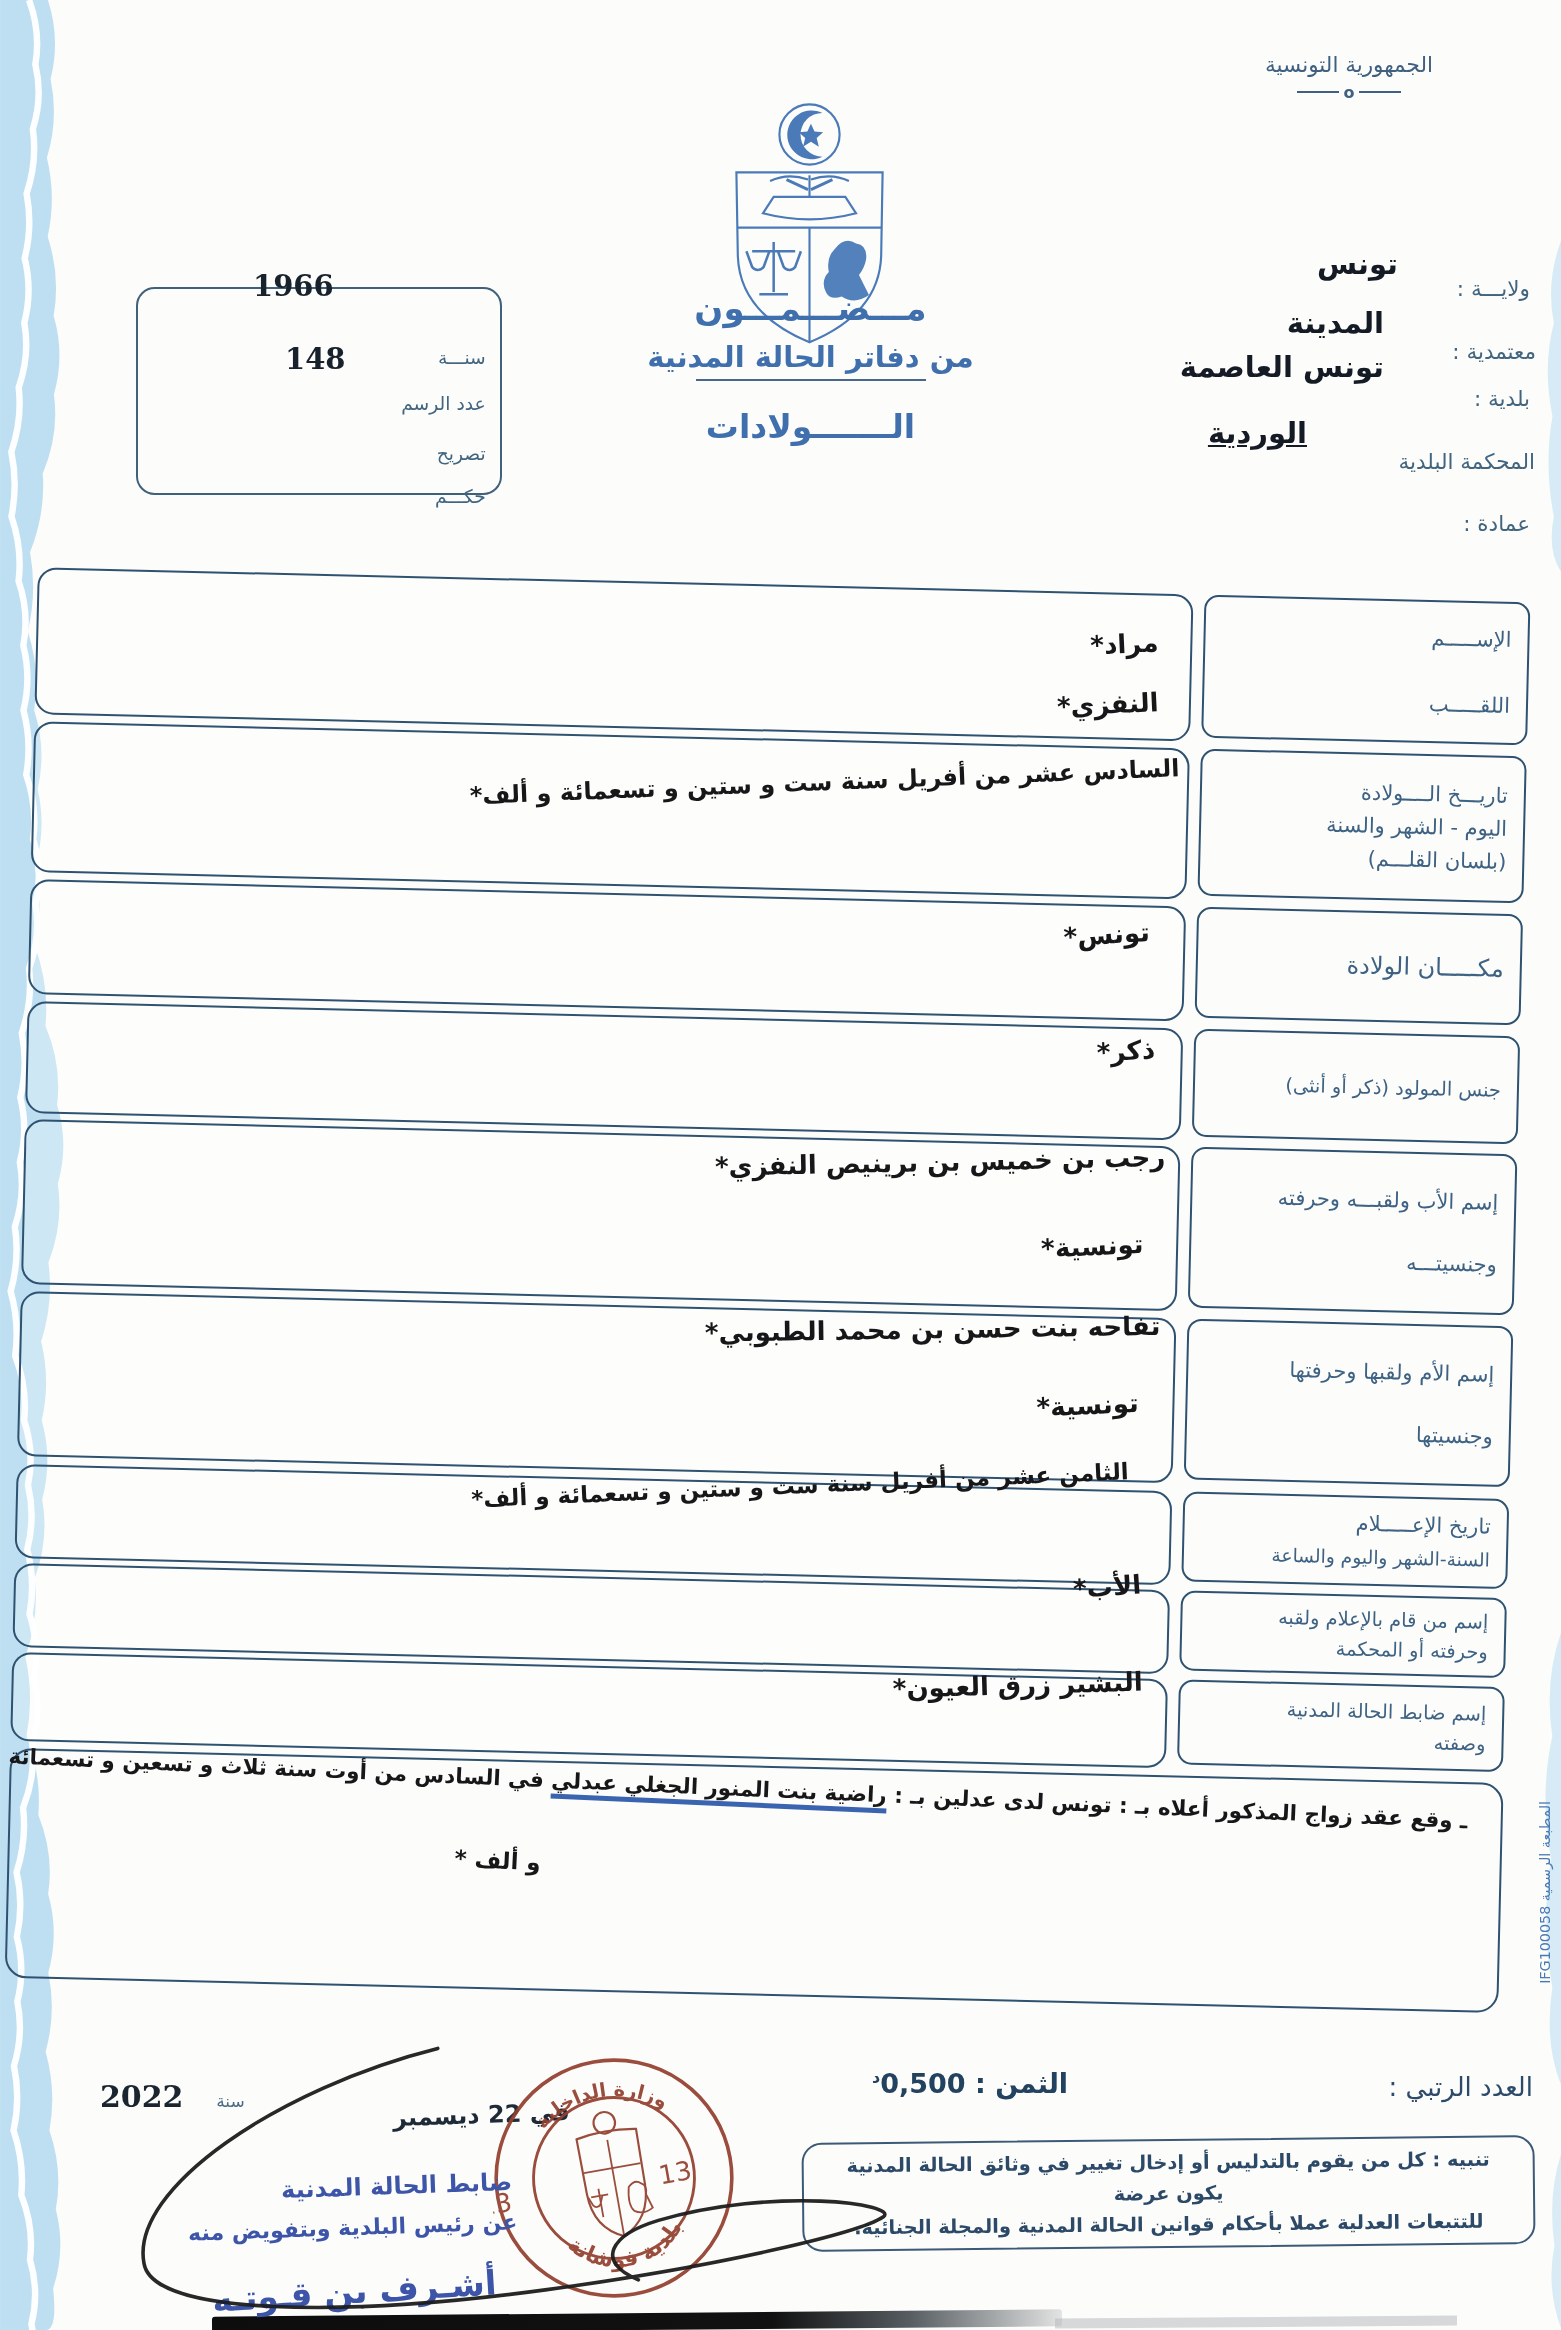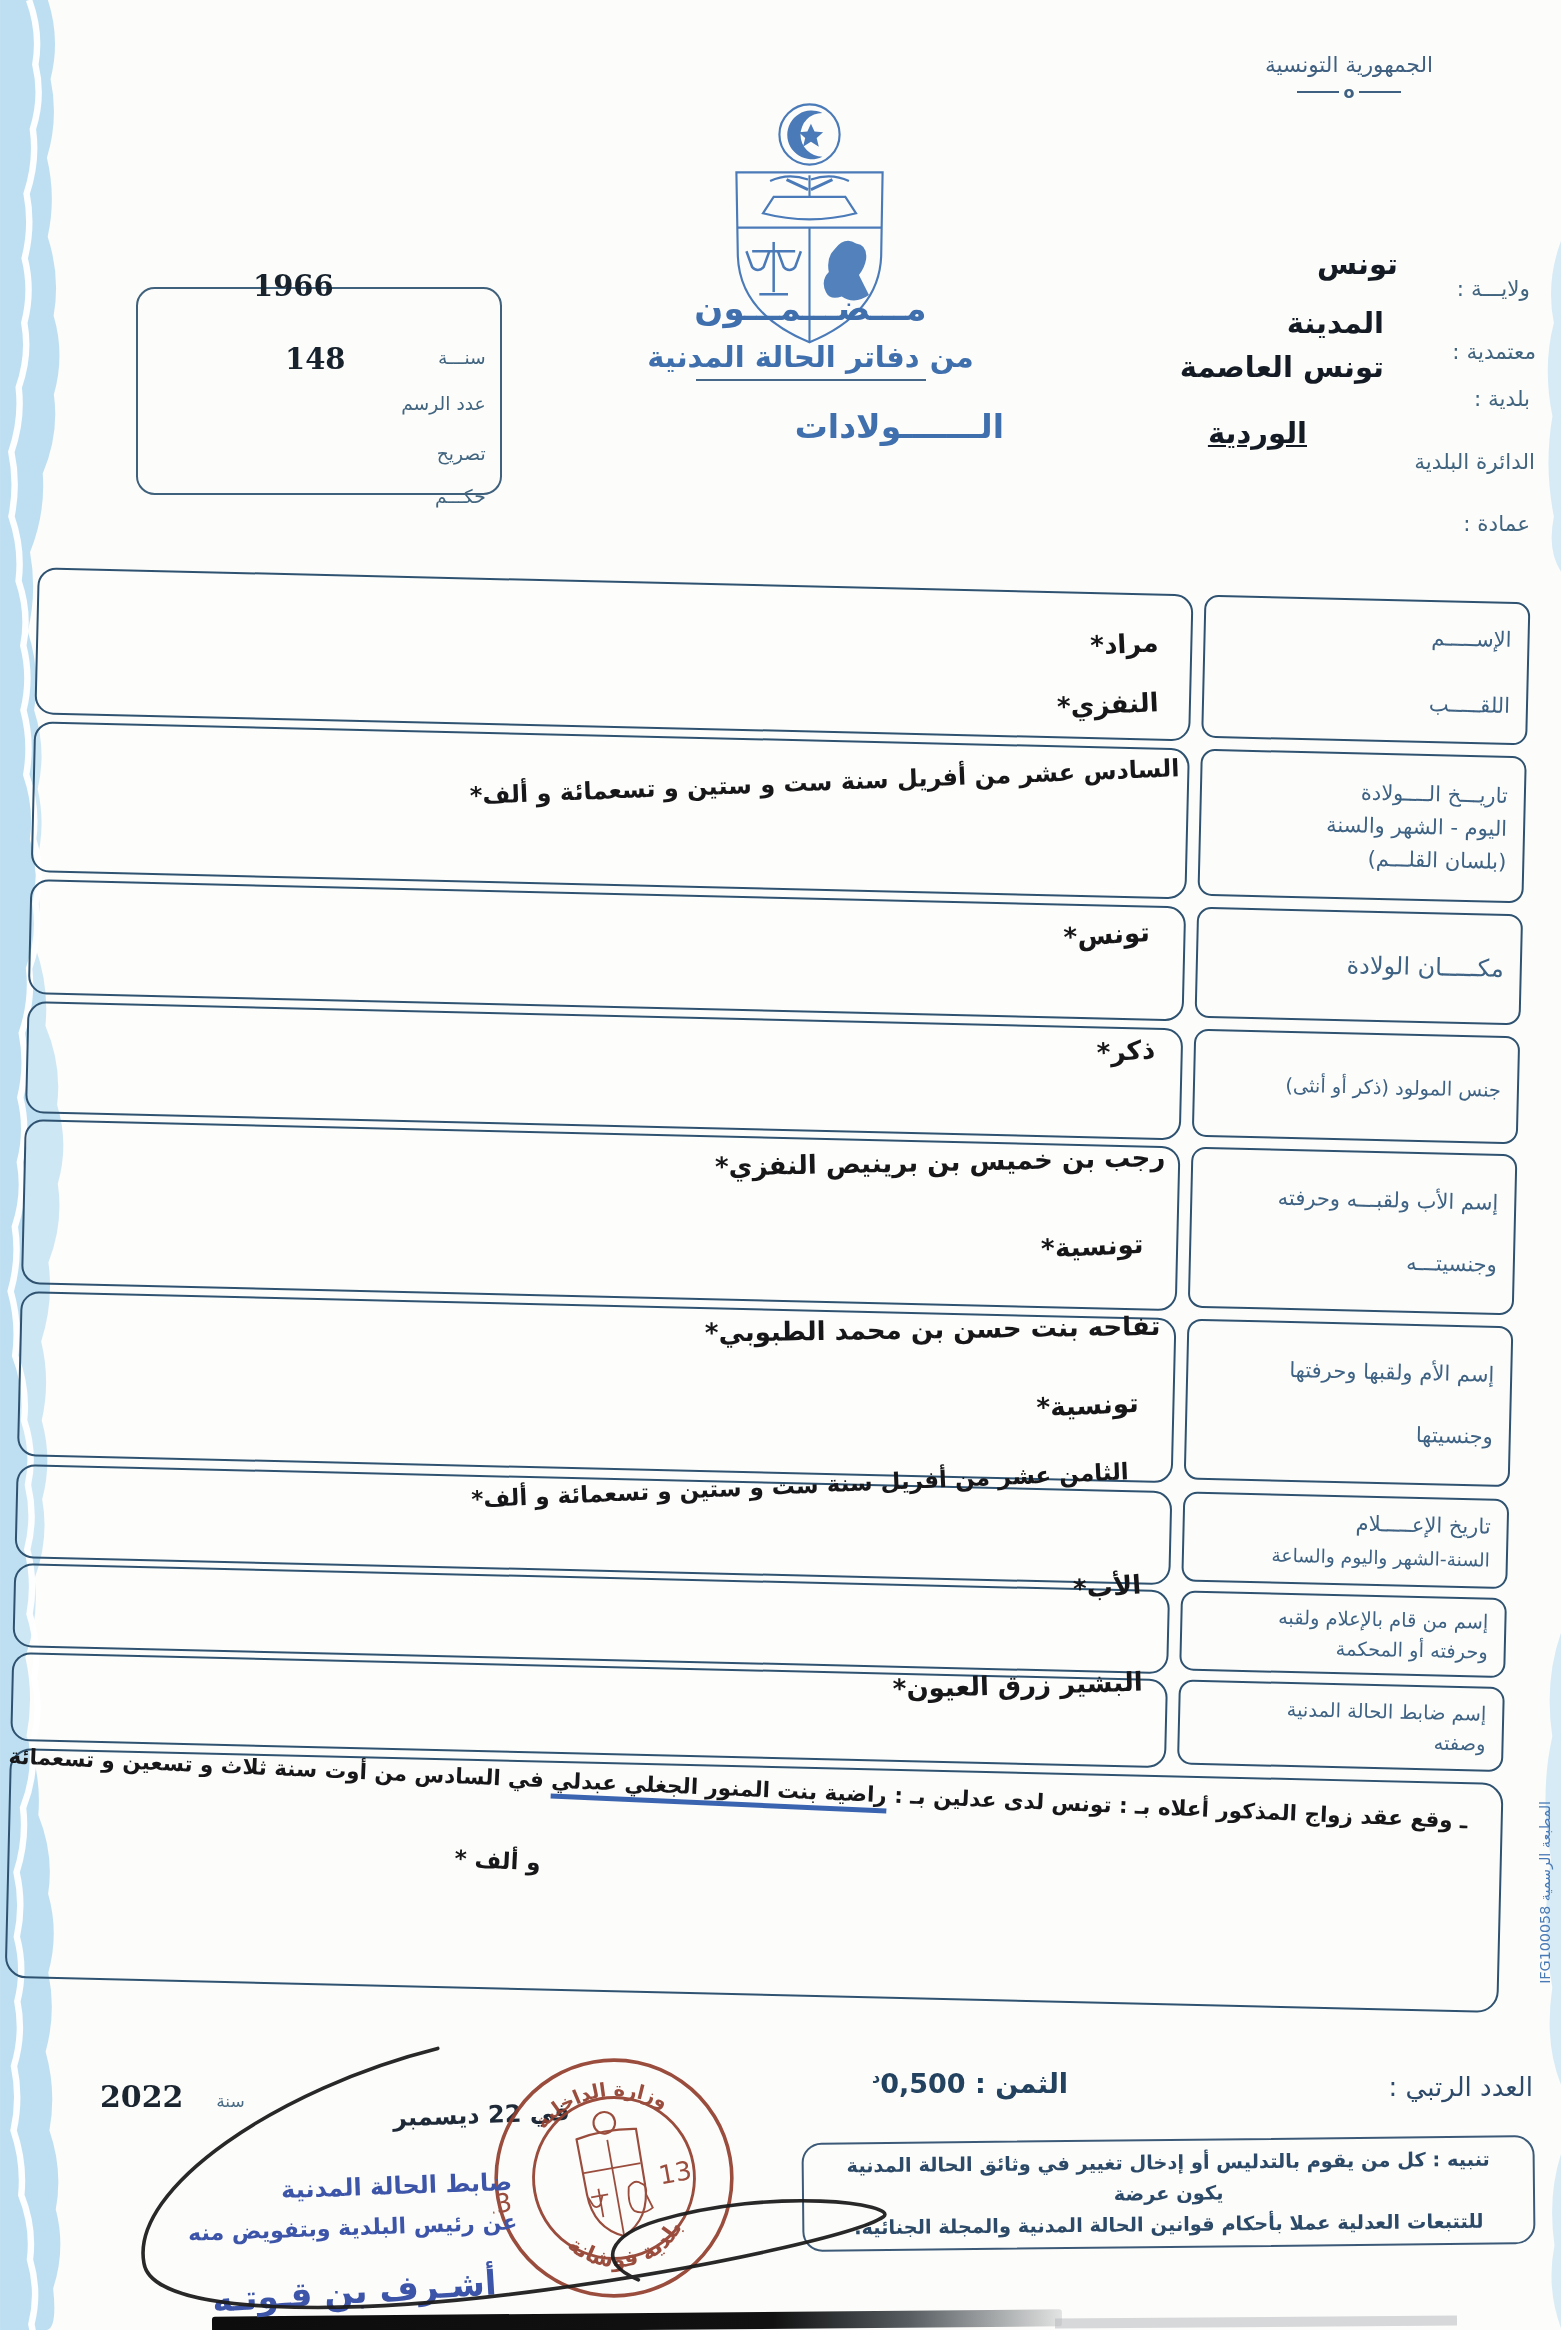--- a/index.html
+++ b/index.html
@@ -16,21 +16,21 @@
   .country{left:1263px;top:52px;width:172px;text-align:center;color:#3f6080;font-size:21.5px;}
   .country .div-o{display:flex;align-items:center;justify-content:center;gap:4.3px;color:#3f6080;margin-top:5.7px;}
   .country .div-o i{display:block;width:42px;height:1.8px;background:#3f6080;}
   .country .div-o b{font-size:16px;font-weight:bold;}
   .alabel{color:#41647f;font-size:21.5px;white-space:nowrap;}
   .avalue{color:#141b24;font-size:29px;font-weight:bold;white-space:nowrap;}
   .titles{left:617px;top:288px;width:387px;text-align:center;color:#3f6fad;}
   .t1{font-size:34px;font-weight:bold;letter-spacing:2.2px;}
   .t2{font-size:29px;font-weight:bold;margin-top:11.5px;}
   .t2u{width:230px;height:2.5px;background:#48688a;margin:5px auto 0 auto;}
-  .t3{font-size:33px;font-weight:bold;margin-top:26px;text-align:right;}
+  .t3{font-size:33px;font-weight:bold;margin-top:26px;}
   
   .table{left:27px;top:561px;width:1510px;height:1435px;transform:rotate(1.35deg);transform-origin:0 0;}
   .row{position:absolute;left:0;width:1510px;}
   .vbox{position:absolute;left:10.8px;width:1152px;height:100%;border:2.5px solid #2e5270;border-radius:18.7px;background:rgba(255,255,255,.25);}
   .lbox{position:absolute;left:1178px;width:326px;height:100%;border:2.5px solid #2e5270;border-radius:14.3px;
         display:flex;flex-direction:column;justify-content:center;padding:4.3px 16px;box-sizing:border-box;}
   .lab{color:#3e6283;font-size:21px;line-height:33px;text-align:right;}
   .val{position:absolute;color:#17171a;font-weight:bold;font-size:26px;white-space:nowrap;}
   .bigbox{position:absolute;left:10.8px;width:1494px;border:2.5px solid #2e5270;border-radius:21.5px;box-sizing:border-box;padding:24.4px 33px;}
   .mline1{color:#17171a;font-weight:bold;font-size:21.5px;white-space:nowrap;transform:rotate(1.2deg);transform-origin:right top;}
@@ -116,21 +116,21 @@
         <i></i>
       </div>
   </div>
 
   <div class="abs alabel" style="right:32px;top:276px;">ولايـــة :</div>
   <div class="abs avalue" style="right:164px;top:247px;">تونس</div>
   <div class="abs alabel" style="right:26px;top:339px;">معتمدية :</div>
   <div class="abs avalue" style="right:178px;top:306px;">المدينة</div>
   <div class="abs alabel" style="right:32px;top:386px;">بلدية :</div>
   <div class="abs avalue" style="right:178px;top:350px;">تونس العاصمة</div>
-  <div class="abs alabel" style="right:27px;top:449px;">الدائرة البلدية</div>
+  <div class="abs alabel" style="right:27px;top:449px;">المحكمة البلدية</div>
   <div class="abs avalue" style="right:255px;top:416px;text-decoration:underline;">الوردية</div>
   <div class="abs alabel" style="right:32px;top:511px;">عمادة :</div>
 
   <div class="abs titles">
     <div class="t1">مـــضـــمـــون</div>
     <div class="t2">من دفاتر الحالة المدنية</div>
     <div class="t2u"></div>
     <div class="t3">الـــــــولادات</div>
   </div>
 

